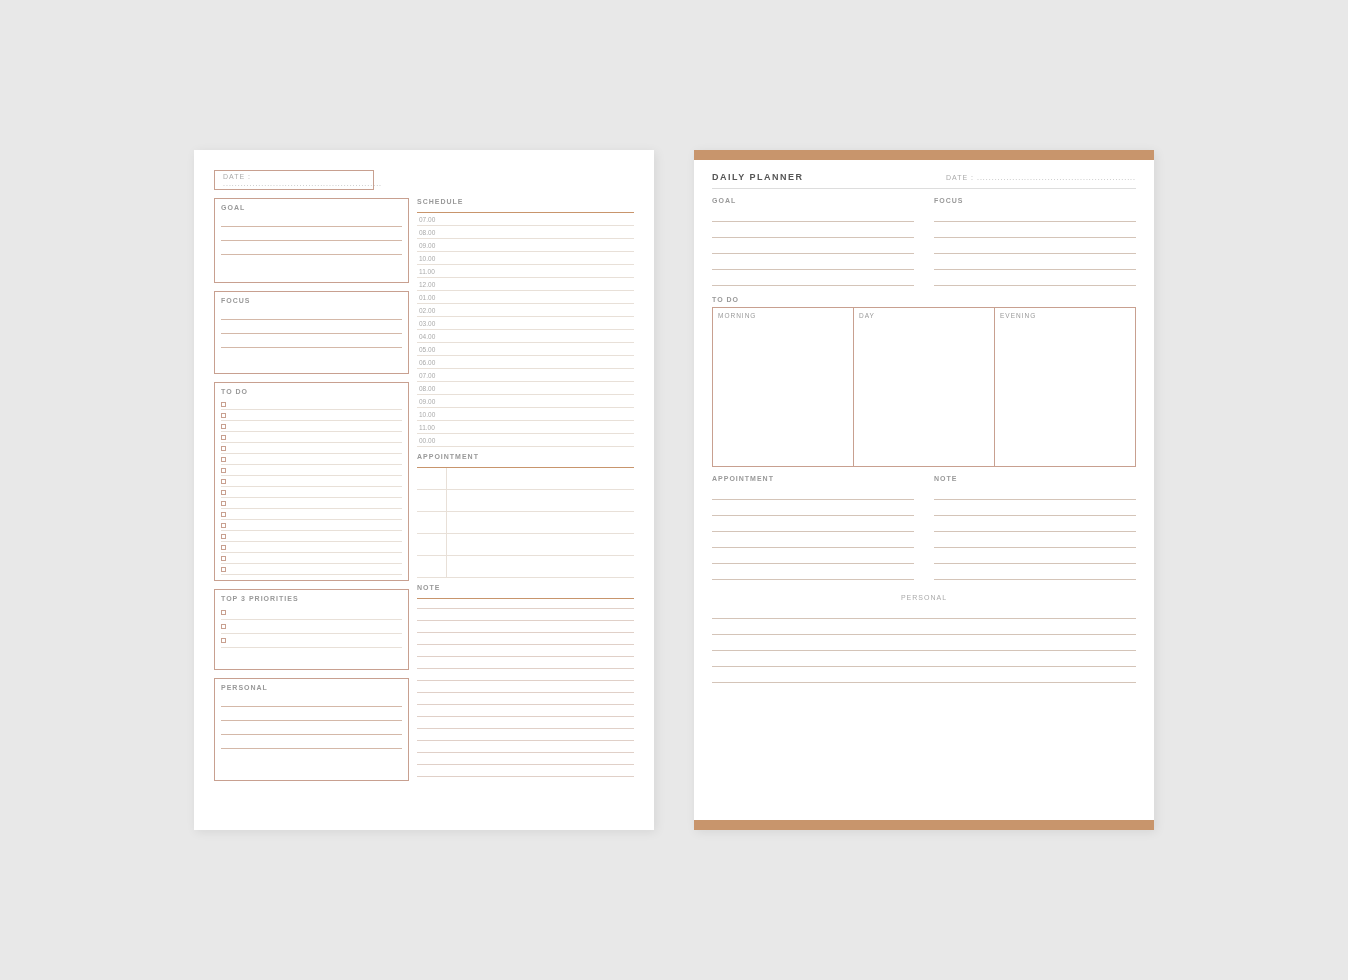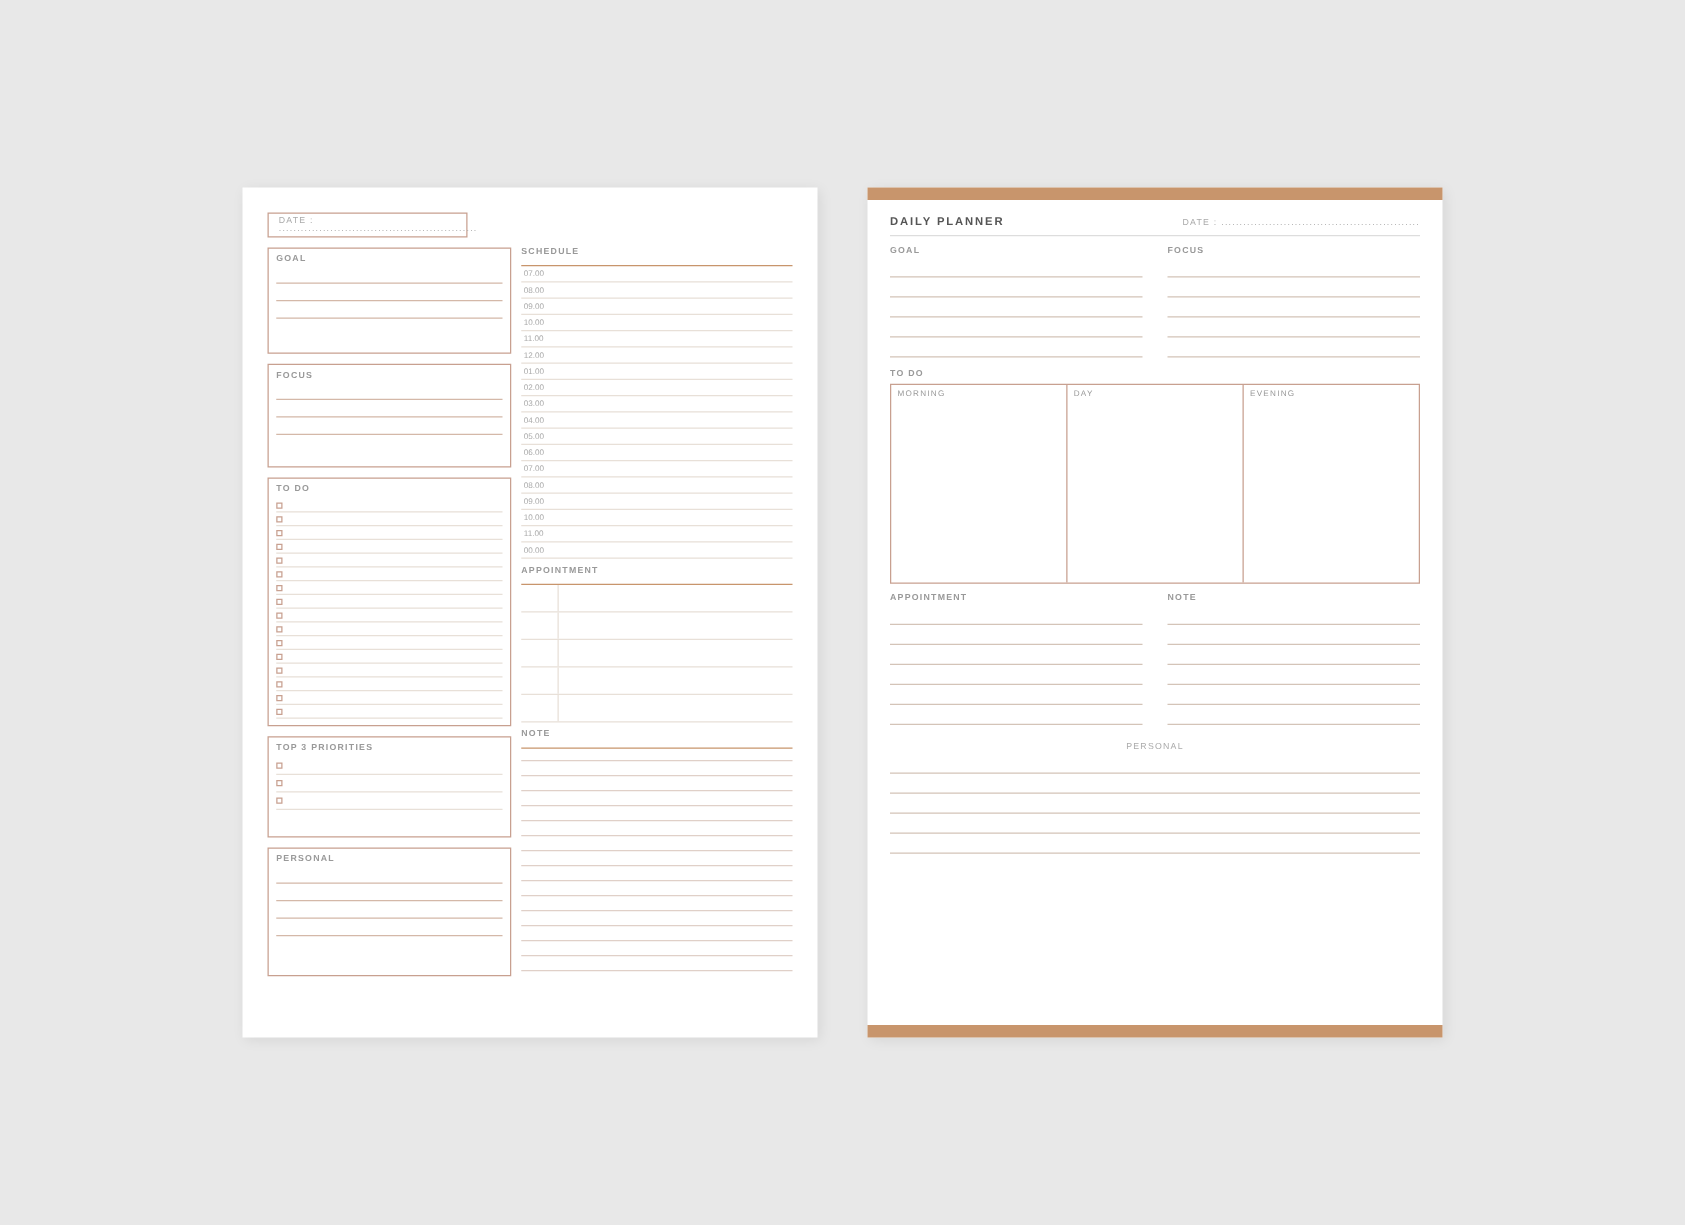--- a/index.html
+++ b/index.html
@@ -168,21 +168,21 @@
       display: flex;
       align-items: center;
       border-bottom: 0.5px solid #e8e0d8;
       height: 14px;
     }
 
     
     .right-header-row {
       display: flex;
       justify-content: space-between;
-      align-items: flex-end;
+      align-items: center;
       margin-bottom: 8px;
       border-bottom: 0.5px solid #ddd;
       padding-bottom: 6px;
     }
     .right-title {
       font-size: 9px;
       font-weight: 700;
       letter-spacing: 1.5px;
       color: #555;
       text-transform: uppercase;

